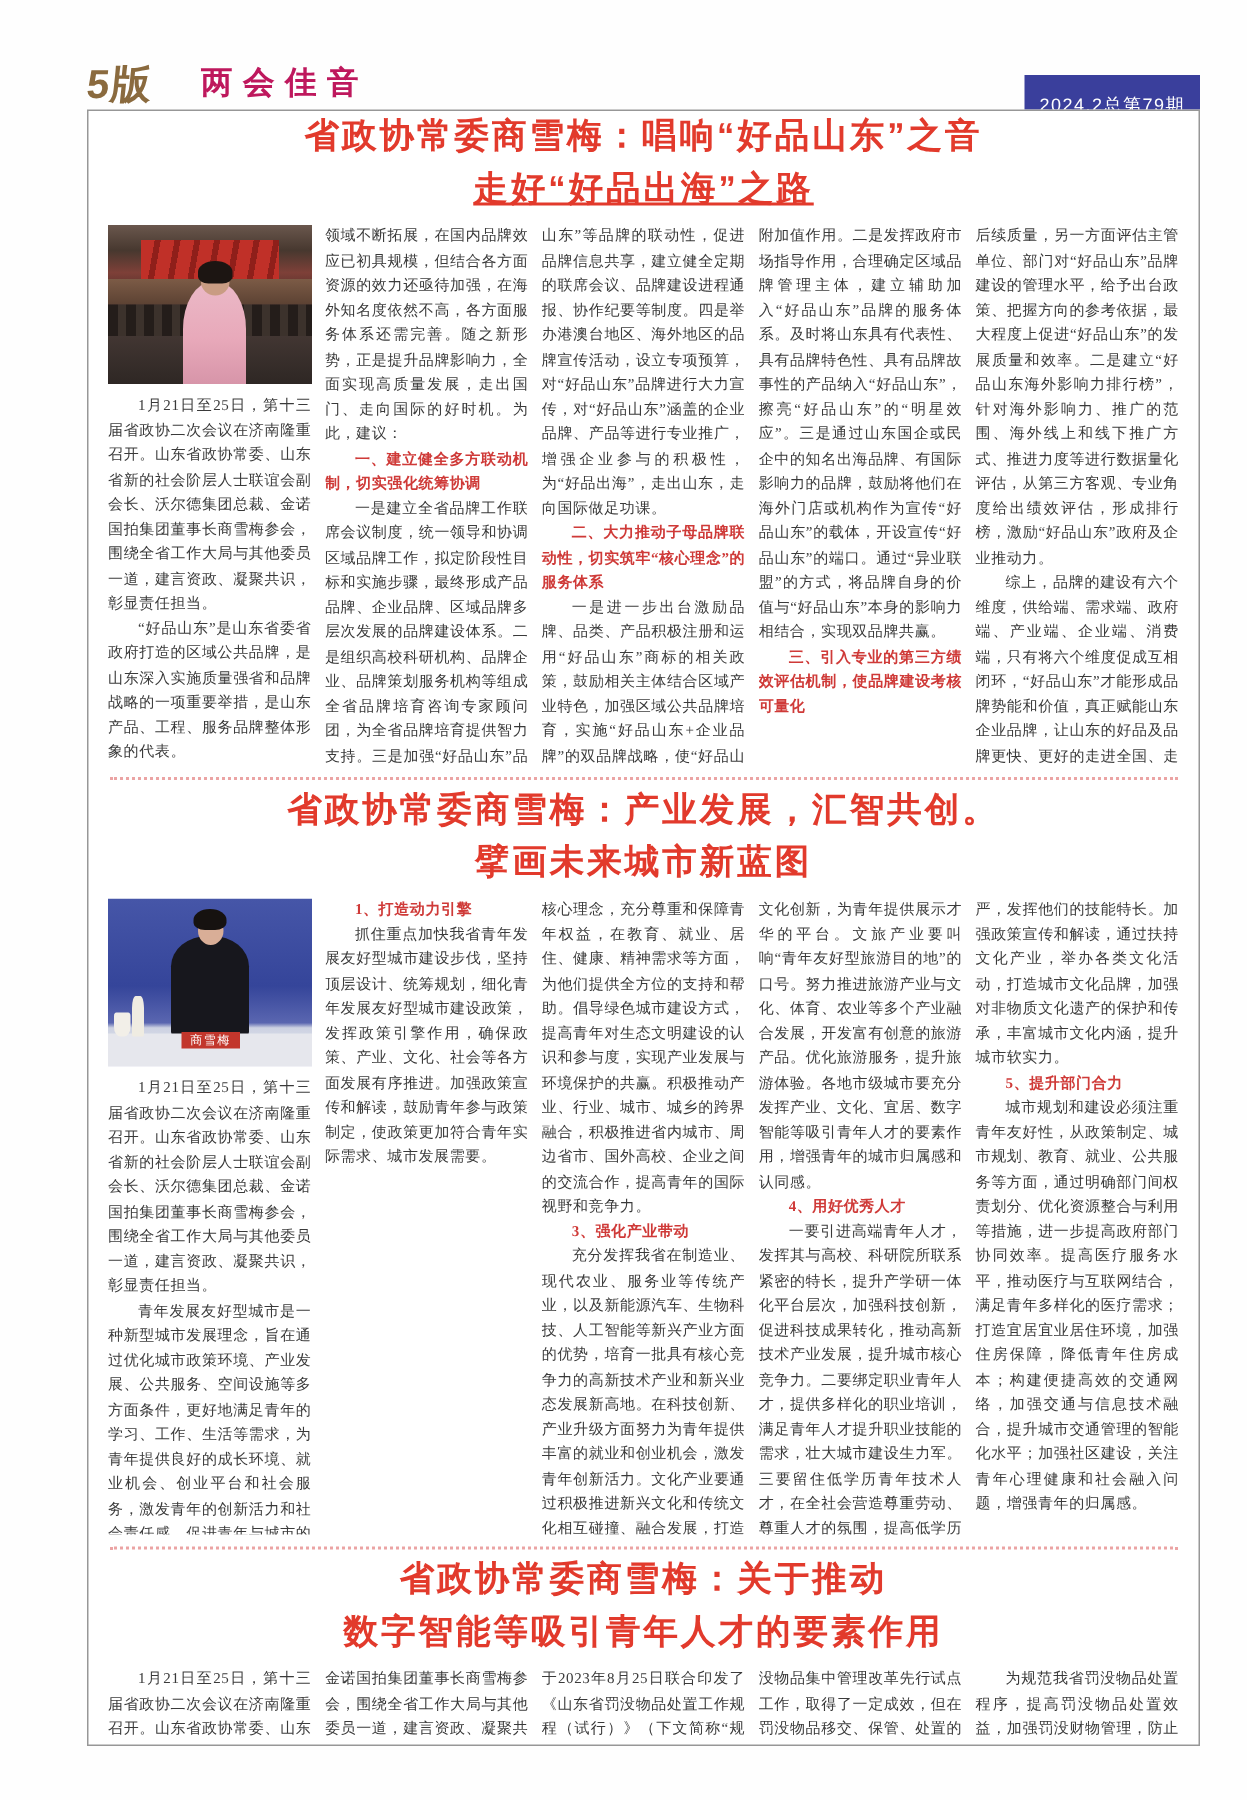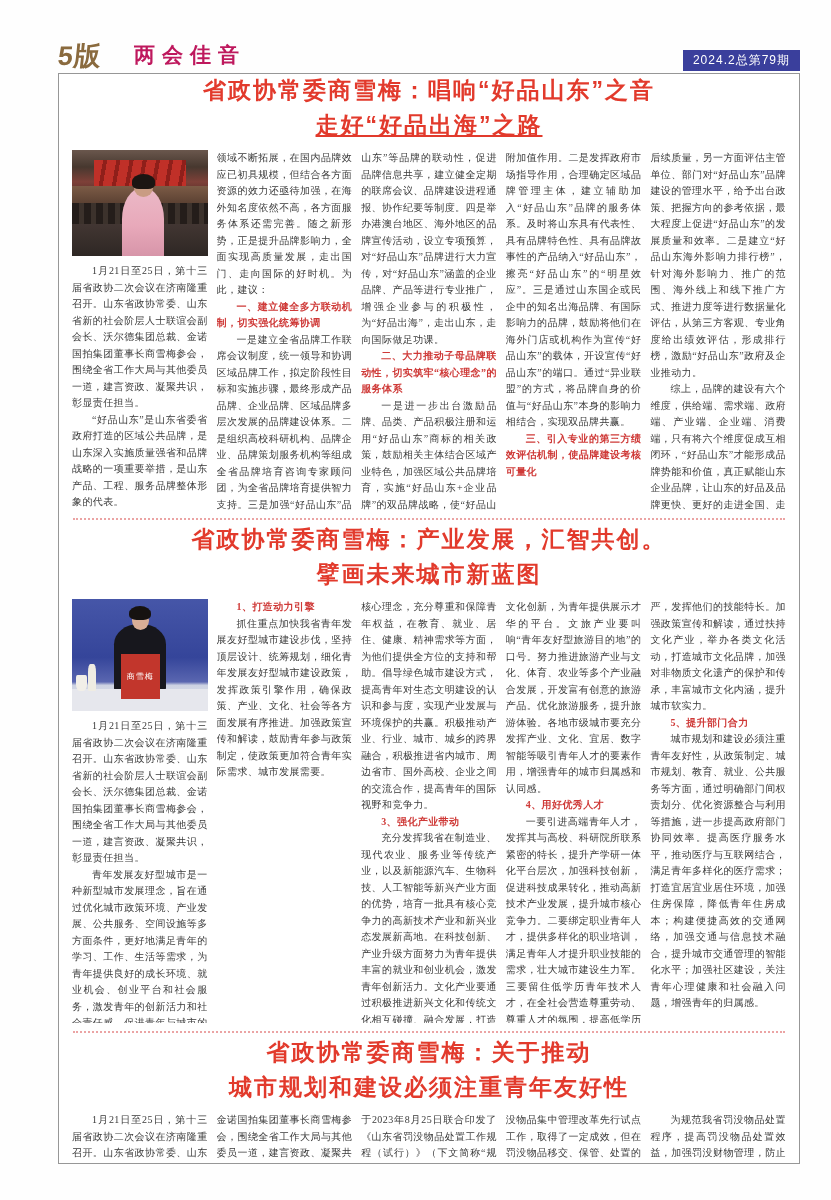--- a/index.html
+++ b/index.html
@@ -14,21 +14,21 @@
     display:inline-block;color:#8a6a3e;font-family:"Liberation Sans","DejaVu Sans",sans-serif;
     font-weight:bold;font-size:27px;letter-spacing:1px;transform:skewX(-6deg);
   }
   .section-title{
     display:inline-block;color:#be185d;font-family:Liberation Mono, monospace;
     font-weight:bold;font-size:21px;letter-spacing:7px;margin-left:32px;vertical-align:3px;
   }
   .issue-badge{
     position:absolute;right:0;top:12px;background:#3a3f9c;color:#fff;
     font-family:"Liberation Sans","DejaVu Sans",sans-serif;font-size:12px;
-    padding:2px 10px;letter-spacing:1px;
+    padding:12px 10px;letter-spacing:1px;
   }
   
   .main-box{
     position:absolute;left:58px;top:73px;width:742px;height:1091px;
     border:1px solid #979797;box-sizing:border-box;background:#fff;
     padding:0 13px;overflow:hidden;
   }
   .headline{
     text-align:center;color:#e23a2c;font-family:"Liberation Sans","DejaVu Sans",sans-serif;
     font-weight:bold;letter-spacing:2px;line-height:1.0;
@@ -68,21 +68,21 @@
   .photo1 .hair1{position:absolute;bottom:63%;left:44%;width:17%;height:14%;background:#1c1512;border-radius:50% 50% 30% 30%;}
   .photo2{background:linear-gradient(180deg,#4656a8 0%,#35459a 52%,#5a66b0 74%,#cdd2e2 77%,#e9ebf1 100%);height:112px;}
   .photo2 .person2{position:absolute;top:22%;left:31%;width:38%;height:60%;background:#17171d;border-radius:48% 48% 6% 6%/30% 30% 5% 5%;}
   .photo2 .face2{position:absolute;top:11%;left:44%;width:12.5%;height:17%;background:#d9ae97;border-radius:50%;}
   .photo2 .hair2{position:absolute;top:6%;left:42%;width:16%;height:13%;background:#161210;border-radius:50% 50% 35% 35%;}
   .photo2 .table2{position:absolute;bottom:0;left:0;width:100%;height:20%;background:#e6e7ed;}
   .photo2 .bottle{position:absolute;bottom:18%;left:12%;width:6%;height:24%;background:#efece2;border-radius:30% 30% 8% 8%;}
   .photo2 .cup{position:absolute;bottom:18%;left:3%;width:8%;height:14%;background:#f2efe8;border-radius:15% 15% 40% 40%;}
   .photo2 .placard{
     position:absolute;bottom:11%;left:36%;background:#c2362c;color:#fff;
-    font-size:8px;line-height:11px;padding:17px 6px;letter-spacing:1px;
+    font-size:8px;line-height:11px;padding:0 6px;letter-spacing:1px;
     font-family:"Liberation Sans","DejaVu Sans",sans-serif;
   }
 </style>
 </head>
 <body>
 
 <div class="page-header">
   <span class="page-num">5版</span><span class="section-title">两会佳音</span>
   <span class="issue-badge">2024.2总第79期</span>
 </div>
@@ -168,21 +168,21 @@
         <p class="sub">5、提升部门合力</p>
         <p>城市规划和建设必须注重青年友好性，从政策制定、城市规划、教育、就业、公共服务等方面，通过明确部门间权责划分、优化资源整合与利用等措施，进一步提高政府部门协同效率。提高医疗服务水平，推动医疗与互联网结合，满足青年多样化的医疗需求；打造宜居宜业居住环境，加强住房保障，降低青年住房成本；构建便捷高效的交通网络，加强交通与信息技术融合，提升城市交通管理的智能化水平；加强社区建设，关注青年心理健康和社会融入问题，增强青年的归属感。</p>
       </div>
     </div>
   </div>
 
   <hr class="dotted-rule">
 
   <div class="article a3">
     <div class="headline hl-lg hl1">省政协常委商雪梅：关于推动</div>
-    <div class="headline hl-lg hl2">城市规划和建设必须注重青年友好性</div>
+    <div class="headline hl-lg hl2">数字智能等吸引青年人才的要素作用</div>
     <div class="body-row a3-body">
       <div class="col">
         <p>1月21日至25日，第十三届省政协二次会议在济南隆重召开。山东省政协常委、山东省新的社会阶层人士联谊会副会长、沃尔德集团总裁、</p>
       </div>
       <div class="col">
         <p class="cont">金诺国拍集团董事长商雪梅参会，围绕全省工作大局与其他委员一道，建言资政、凝聚共识，彰显责任担当。</p>
 
       </div>
       <div class="col">
         <p class="cont">于2023年8月25日联合印发了《山东省罚没物品处置工作规程（试行）》（下文简称“规程”）。规程印发后，我省在部分地区开展了涉案财物和罚</p>

